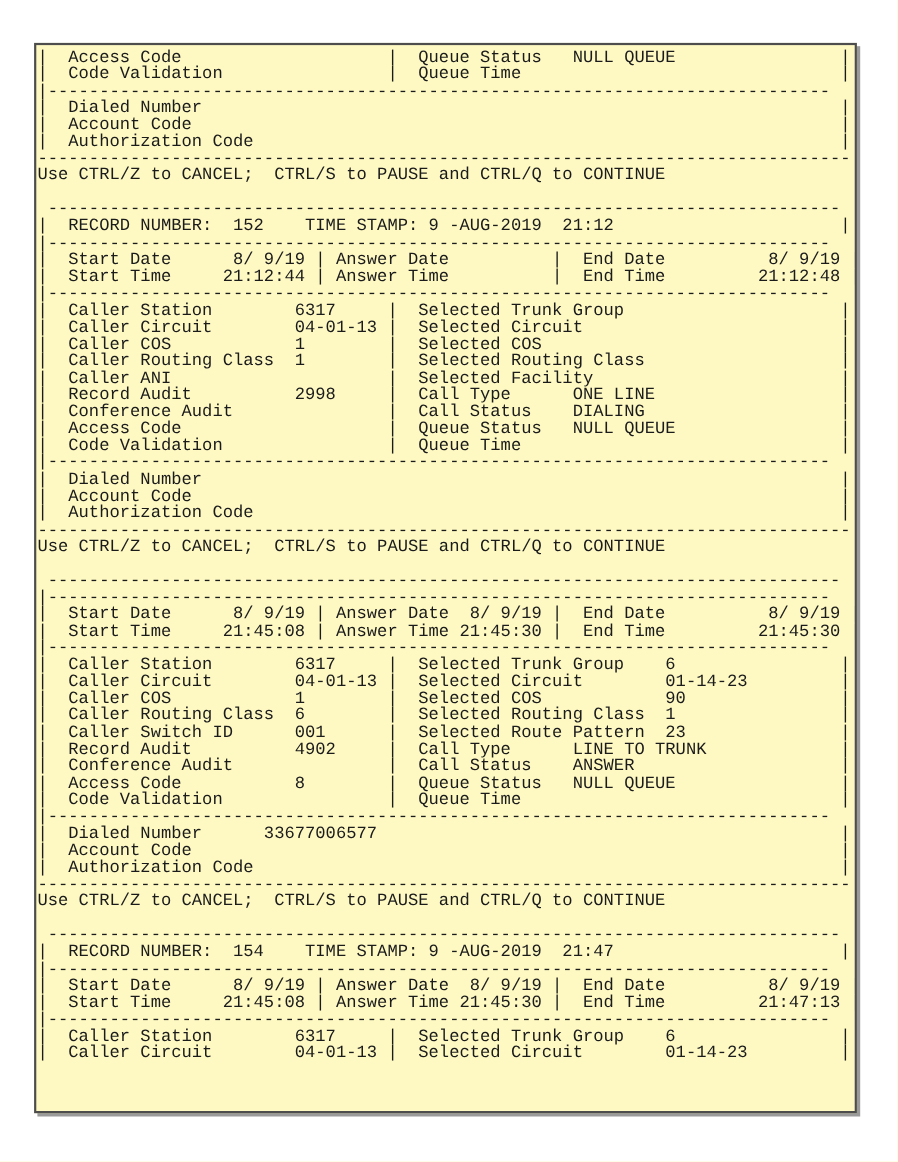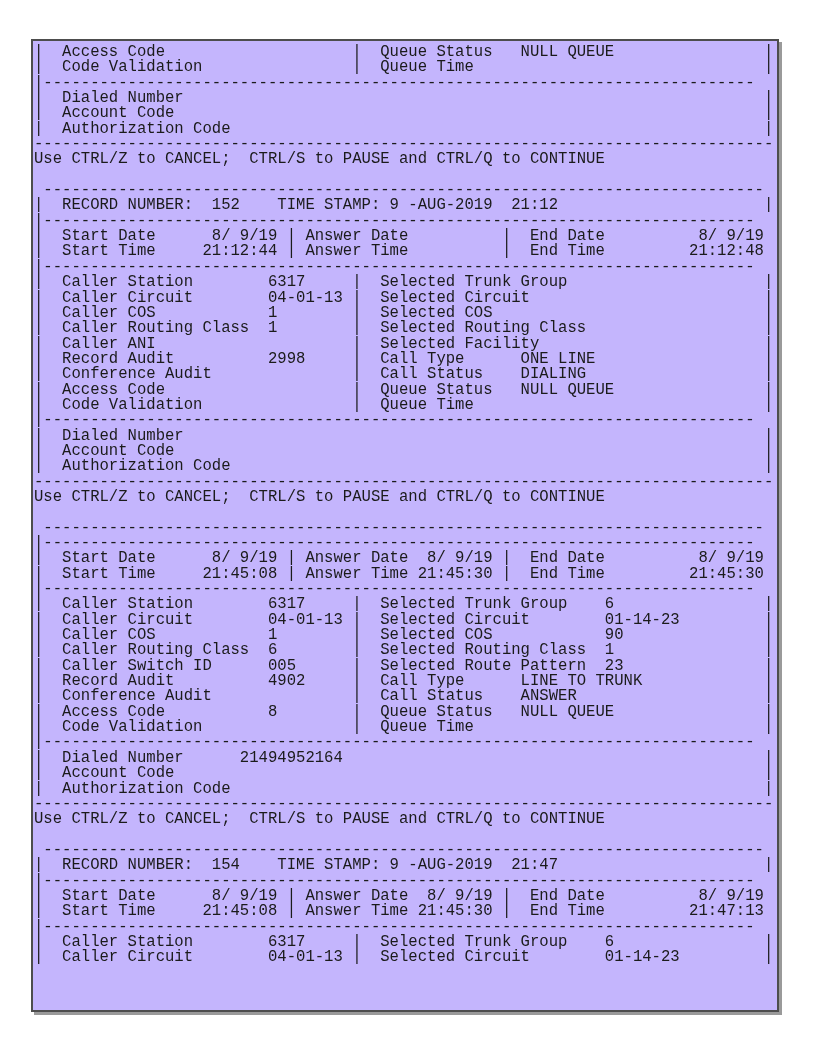--- a/index.html
+++ b/index.html
@@ -2,21 +2,21 @@
 <html><head>
 <meta charset="utf-8">
 <style>
   html,body{margin:0;padding:0;}
   body{
     width:816px;height:1056px;background:#ffffff;position:relative;
     font-family:"Liberation Mono","DejaVu Sans Mono",monospace;
   }
   .sheet{
     position:absolute;left:31px;top:39px;width:748px;height:973px;
-    background:#c4b5fd;border:2px solid #4d4d4d;
+    background:#fef9c3;border:2px solid #4d4d4d;
     box-shadow:3px 3px 0 0 #9a9a9a;
     overflow:hidden;box-sizing:border-box;
   }
   .term{
     padding:4px 0 0 1px;
   }
   .ln{
     white-space:pre;
     font-size:15.6px;
     line-height:15.35px;
@@ -63,27 +63,27 @@
     <div class="ln"></div>
     <div class="ln"> -----------------------------------------------------------------------------</div>
     <div class="ln">|----------------------------------------------------------------------------</div>
     <div class="ln">|  Start Date      8/ 9/19 | Answer Date  8/ 9/19 |  End Date          8/ 9/19 |</div>
     <div class="ln">|  Start Time     21:45:08 | Answer Time 21:45:30 |  End Time         21:45:30 |</div>
     <div class="ln">|----------------------------------------------------------------------------</div>
     <div class="ln">|  Caller Station        6317     |  Selected Trunk Group    6                |</div>
     <div class="ln">|  Caller Circuit        04-01-13 |  Selected Circuit        01-14-23         |</div>
     <div class="ln">|  Caller COS            1        |  Selected COS            90               |</div>
     <div class="ln">|  Caller Routing Class  6        |  Selected Routing Class  1                |</div>
-    <div class="ln">|  Caller Switch ID      005      |  Selected Route Pattern  23               |</div>
+    <div class="ln">|  Caller Switch ID      001      |  Selected Route Pattern  23               |</div>
     <div class="ln">|  Record Audit          4902     |  Call Type      LINE TO TRUNK             |</div>
     <div class="ln">|  Conference Audit               |  Call Status    ANSWER                    |</div>
     <div class="ln">|  Access Code           8        |  Queue Status   NULL QUEUE                |</div>
     <div class="ln">|  Code Validation                |  Queue Time                               |</div>
     <div class="ln">|----------------------------------------------------------------------------</div>
-    <div class="ln">|  Dialed Number      21494952164                                             |</div>
+    <div class="ln">|  Dialed Number      33677006577                                             |</div>
     <div class="ln">|  Account Code                                                               |</div>
     <div class="ln">|  Authorization Code                                                         |</div>
     <div class="ln">-------------------------------------------------------------------------------</div>
     <div class="ln">Use CTRL/Z to CANCEL;  CTRL/S to PAUSE and CTRL/Q to CONTINUE</div>
     <div class="ln"></div>
     <div class="ln"> -----------------------------------------------------------------------------</div>
     <div class="ln">|  RECORD NUMBER:  154    TIME STAMP: 9 -AUG-2019  21:47                      |</div>
     <div class="ln">|----------------------------------------------------------------------------</div>
     <div class="ln">|  Start Date      8/ 9/19 | Answer Date  8/ 9/19 |  End Date          8/ 9/19 |</div>
     <div class="ln">|  Start Time     21:45:08 | Answer Time 21:45:30 |  End Time         21:47:13 |</div>

